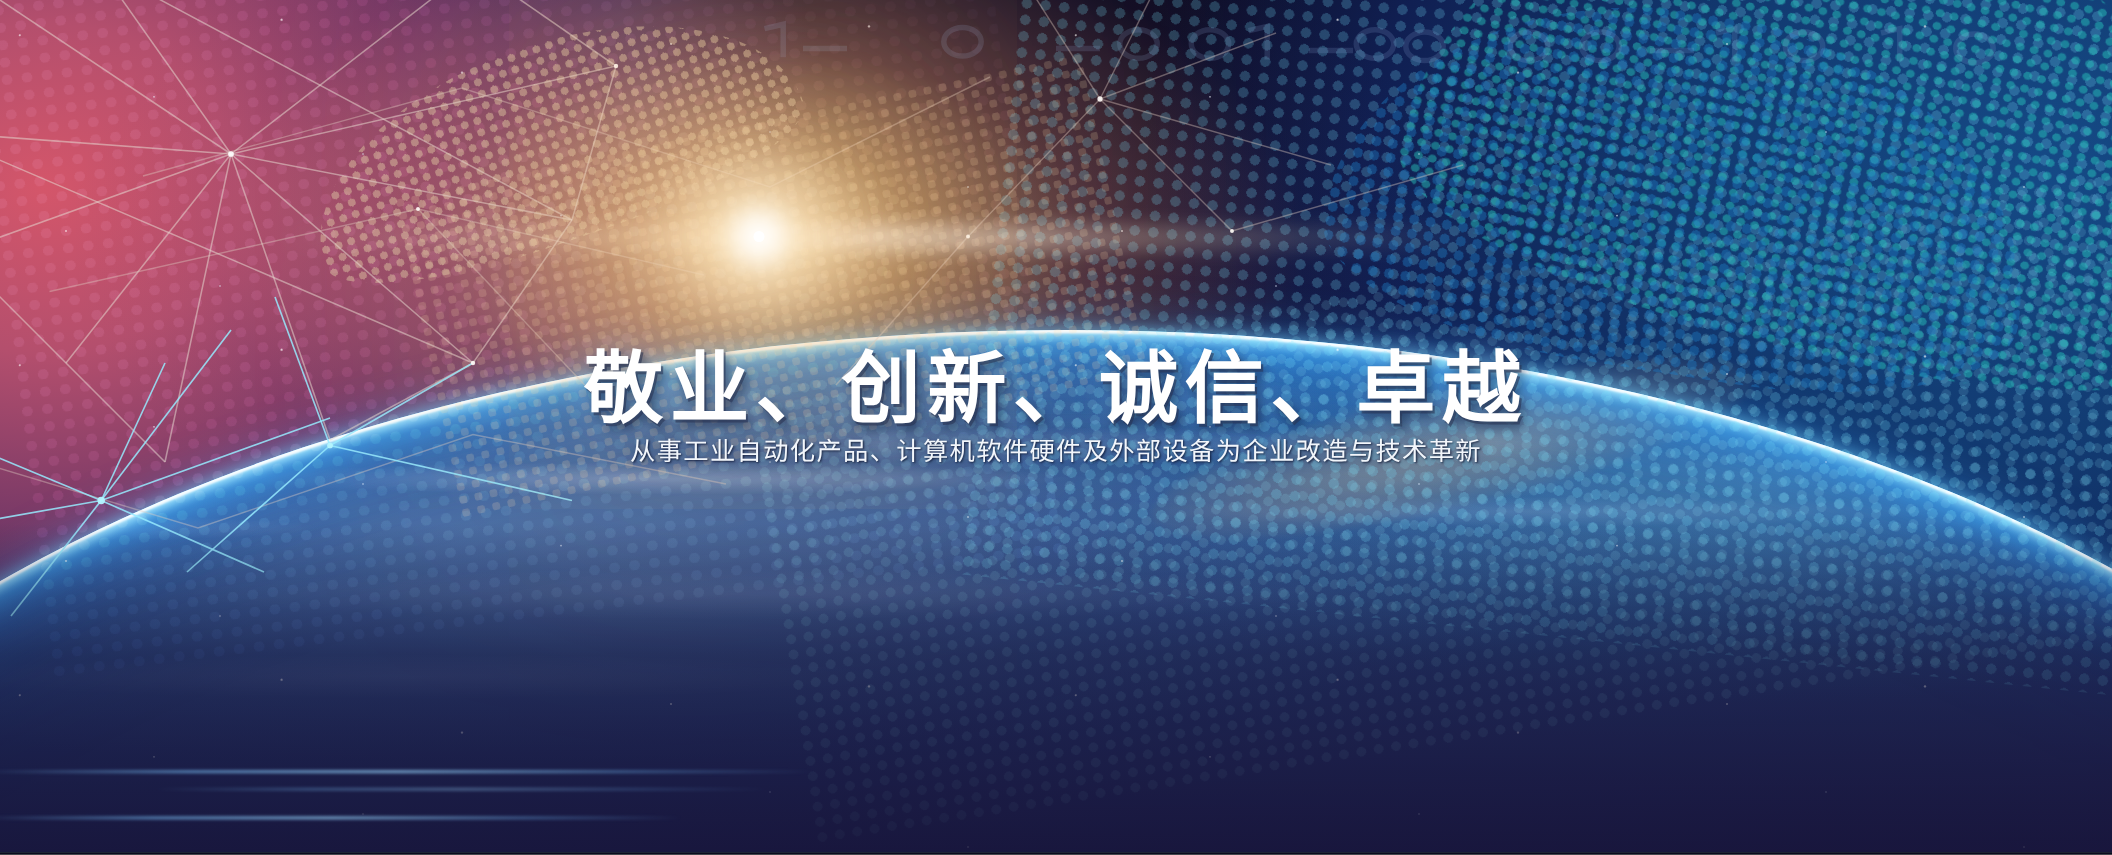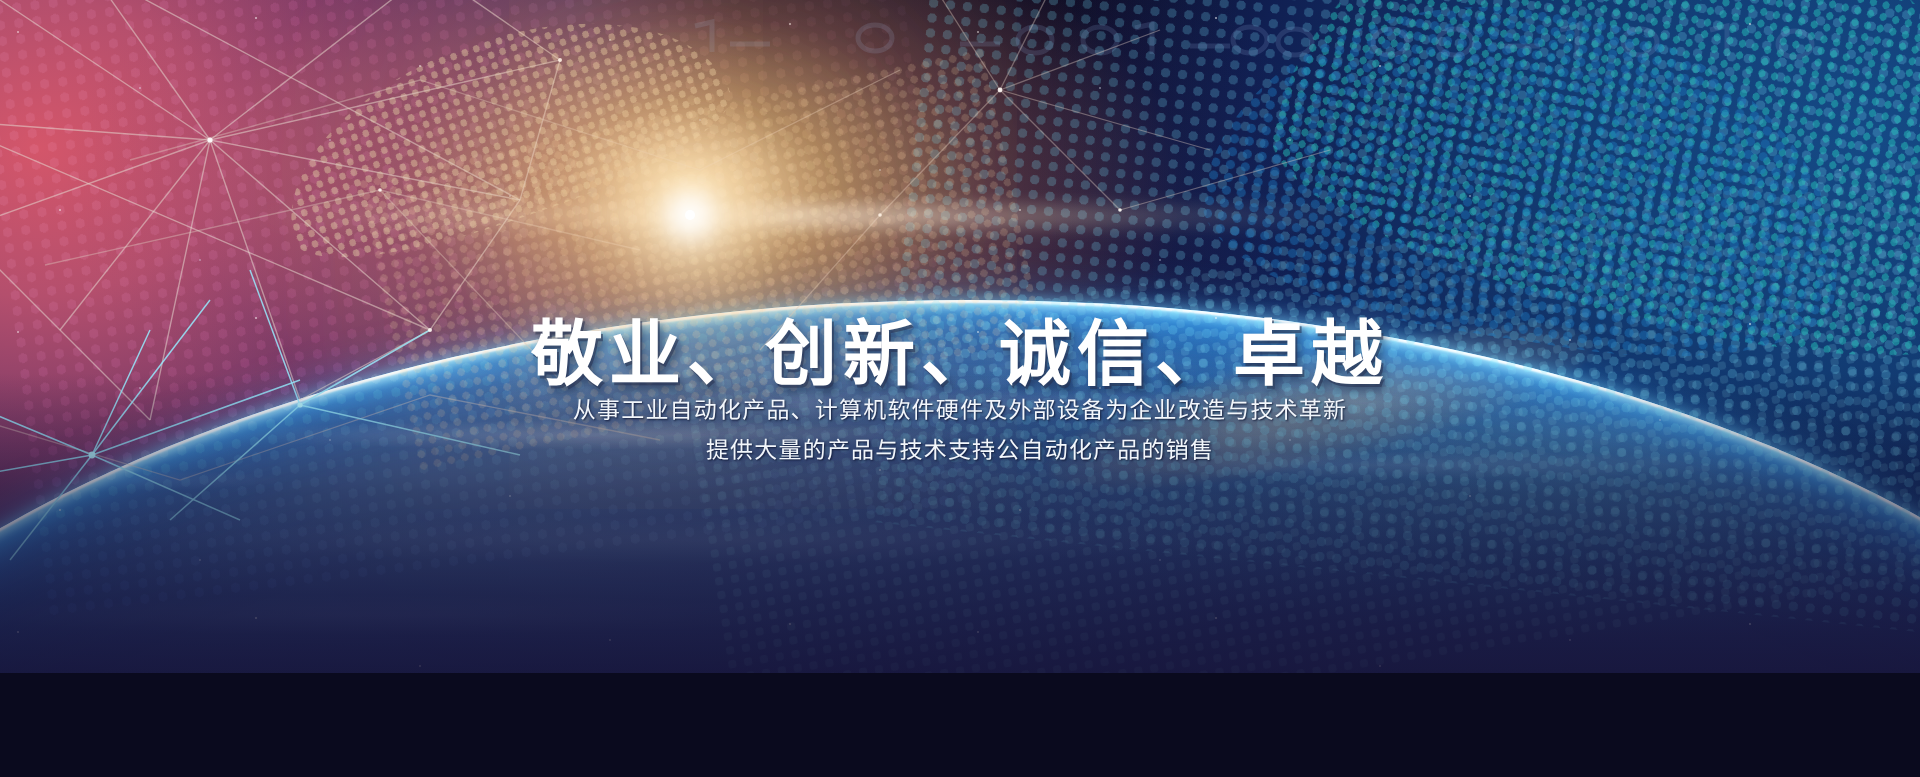--- a/index.html
+++ b/index.html
@@ -6,21 +6,21 @@
   html, body {
     margin: 0;
     padding: 0;
     background: #0a0a1e;
   }
 
   
   .banner {
     position: relative;
     width: 1920px;
-    height: 673px;
+    height: 775px;
     overflow: hidden;
     font-family: "Liberation Sans", "DejaVu Sans", sans-serif;
     background: #4d7c0f;
     user-select: none;
   }
 
   .layer {
     position: absolute;
     inset: 0;
     pointer-events: none;
@@ -379,17 +379,16 @@
   <div class="bottom-haze"></div>
   <div class="streak" style="left:-20px; top:700px; width:760px;"></div>
   <div class="streak" style="left:-20px; top:742px; width:640px;"></div>
   <div class="streak" style="left:140px; top:716px; width:560px; opacity:.5;"></div>
 
   <div class="content">
     <h1 class="headline">敬业、创新、诚信、卓越</h1>
 
     <div class="sub-wrap">
       <p class="subtitle">从事工业自动化产品、计算机软件硬件及外部设备为企业改造与技术革新</p>
-      <p class="subtitle">提供大量的产品与技术支持公自动化产品的销售</p>
     </div>
   </div>
 
 </div>
 
 </body></html>

